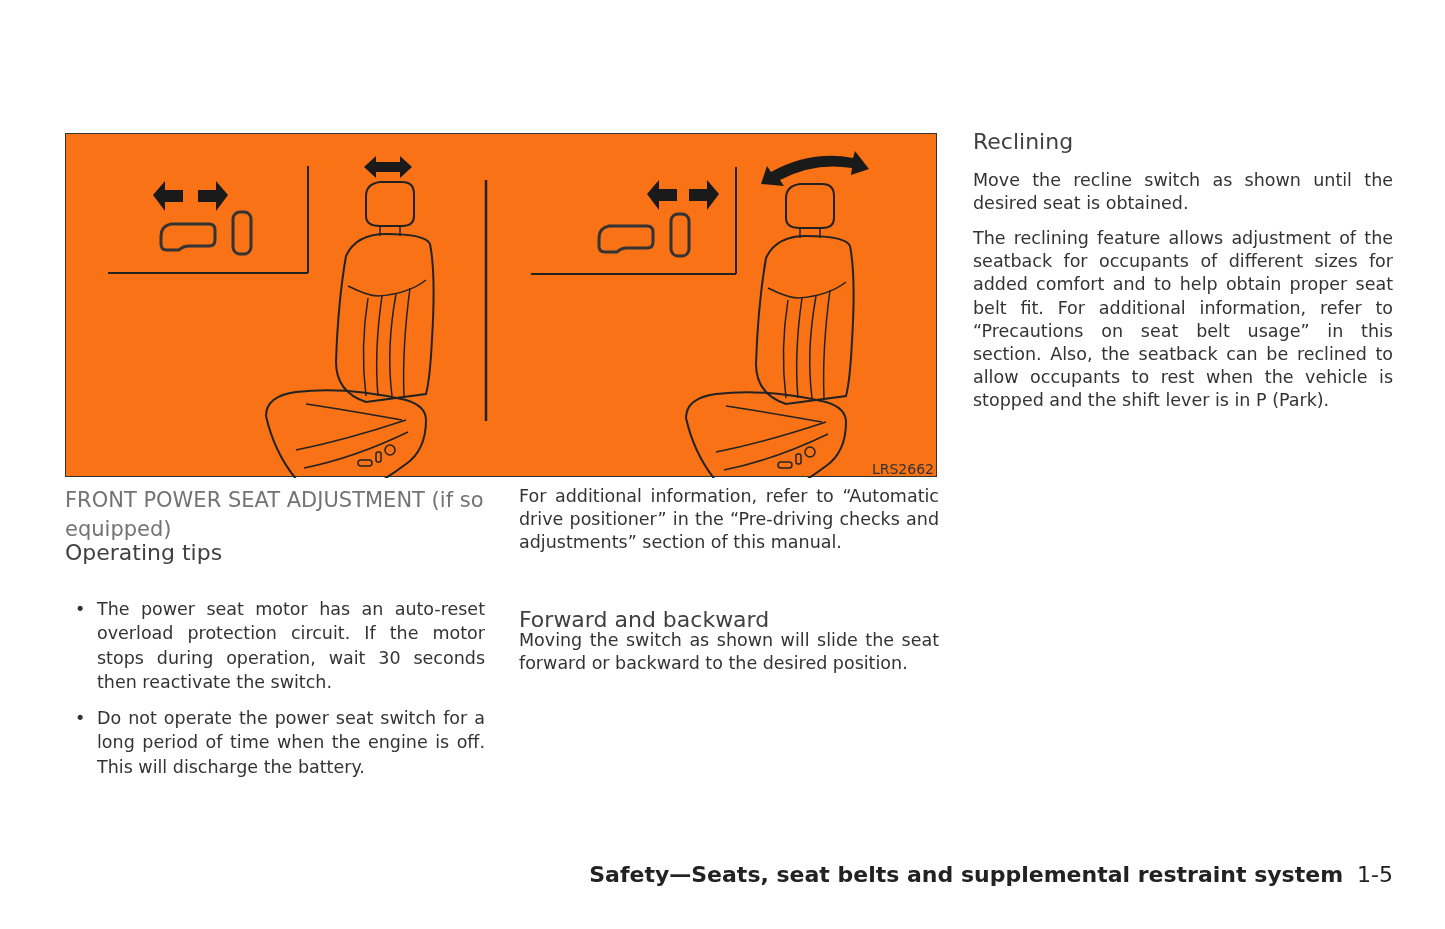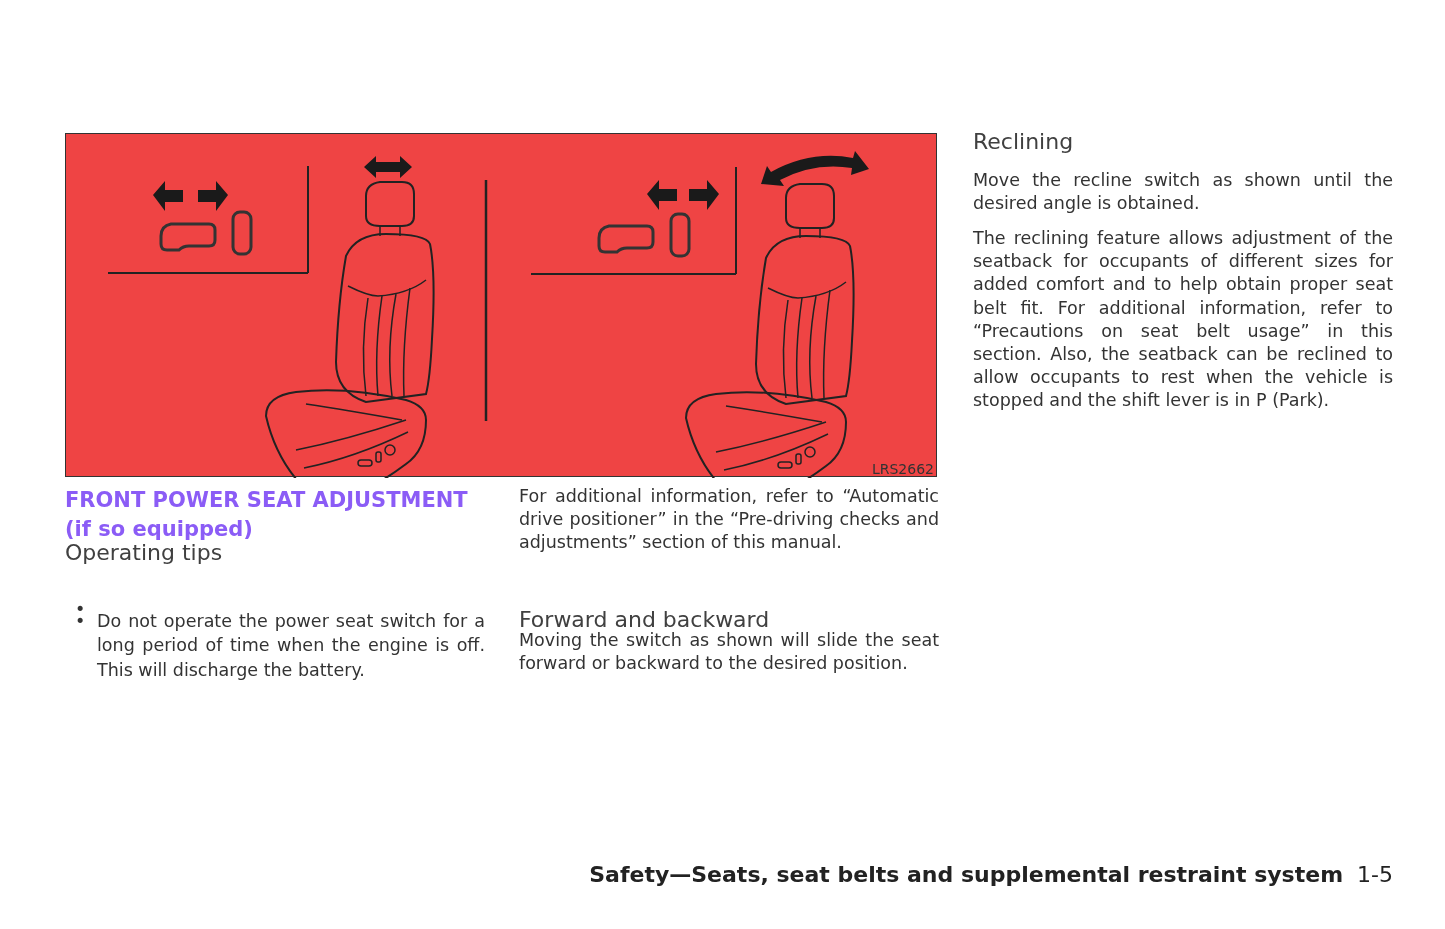--- a/index.html
+++ b/index.html
@@ -1,22 +1,22 @@
 <!DOCTYPE html>
 <html><head>
 <meta charset="utf-8">
 <style>
   html, body { margin:0; padding:0; background:#ffffff; }
   body { width:1445px; height:929px; position:relative; overflow:hidden;
          font-family:"DejaVu Sans", sans-serif; color:#222; }
   .figure { position:absolute; left:65px; top:133px; width:872px; height:344px;
-            border:1.5px solid #333; box-sizing:border-box; background:#ef4444; }
+            border:1.5px solid #333; box-sizing:border-box; background:#f97316; }
   .figure svg { position:absolute; left:0; top:0; }
   .fig-label { position:absolute; right:2px; bottom:-1px; font-size:14px; color:#333; }
-  .heading-main { position:absolute; left:65px; top:486px; width:430px; font-size:21px; line-height:29px; color:#8b5cf6; font-weight:bold; margin:0; }
+  .heading-main { position:absolute; left:65px; top:486px; width:430px; font-size:21px; line-height:29px; color:#737373; font-weight:normal; margin:0; }
   .heading-sub { position:absolute; font-size:22px; line-height:28px; color:#404040; font-weight:normal; margin:0; }
   .para { position:absolute; font-size:17.5px; line-height:23.2px; color:#333; text-align:justify; margin:0; }
   .bullets { position:absolute; left:65px; top:597px; width:420px; margin:0; padding:0; list-style:none; }
   .bullets li { position:relative; padding-left:32px; font-size:17.5px; line-height:24.3px; text-align:justify; color:#333; margin-bottom:12px; }
   .bullets li .dot { position:absolute; left:10px; top:0; }
   .footer { position:absolute; right:52px; top:862px; font-size:22px; color:#222; white-space:nowrap; }
   .footer .sec { font-weight:bold; }
   .footer .pg { margin-left:14px; font-weight:normal; }
 </style>
 </head>
@@ -75,30 +75,31 @@
     </g>
   </svg>
   <div class="fig-label">LRS2662</div>
 </div>
 
 <h1 class="heading-main">FRONT POWER SEAT ADJUSTMENT (if so equipped)</h1>
 <h2 class="heading-sub" style="left:65px; top:539px;">Operating tips</h2>
 <ul class="bullets">
   <li>
     <span class="dot">•</span>
+    <span>The power seat motor has an auto-reset overload protection circuit. If the motor stops during operation, wait 30 seconds then reactivate the switch.</span>
   </li>
   <li>
     <span class="dot">•</span>
     <span>Do not operate the power seat switch for a long period of time when the engine is off. This will discharge the battery.</span>
   </li>
 </ul>
 
 <p class="para" style="left:519px; top:485px; width:420px;">For additional information, refer to “Automatic drive positioner” in the “Pre-driving checks and adjustments” section of this manual.</p>
 <h2 class="heading-sub" style="left:519px; top:606px;">Forward and backward</h2>
 <p class="para" style="left:519px; top:629px; width:420px;">Moving the switch as shown will slide the seat forward or backward to the desired position.</p>
 
 <h2 class="heading-sub" style="left:973px; top:128px;">Reclining</h2>
-<p class="para" style="left:973px; top:169px; width:420px;">Move the recline switch as shown until the desired angle is obtained.</p>
+<p class="para" style="left:973px; top:169px; width:420px;">Move the recline switch as shown until the desired seat is obtained.</p>
 <p class="para" style="left:973px; top:227px; width:420px;">The reclining feature allows adjustment of the seatback for occupants of different sizes for added comfort and to help obtain proper seat belt fit. For additional information, refer to “Precautions on seat belt usage” in this section. Also, the seatback can be reclined to allow occupants to rest when the vehicle is stopped and the shift lever is in P (Park).</p>
 
 <div class="footer">
   <span class="sec">Safety—Seats, seat belts and supplemental restraint system</span><span class="pg">1-5</span>
 </div>
 
 </body></html>

